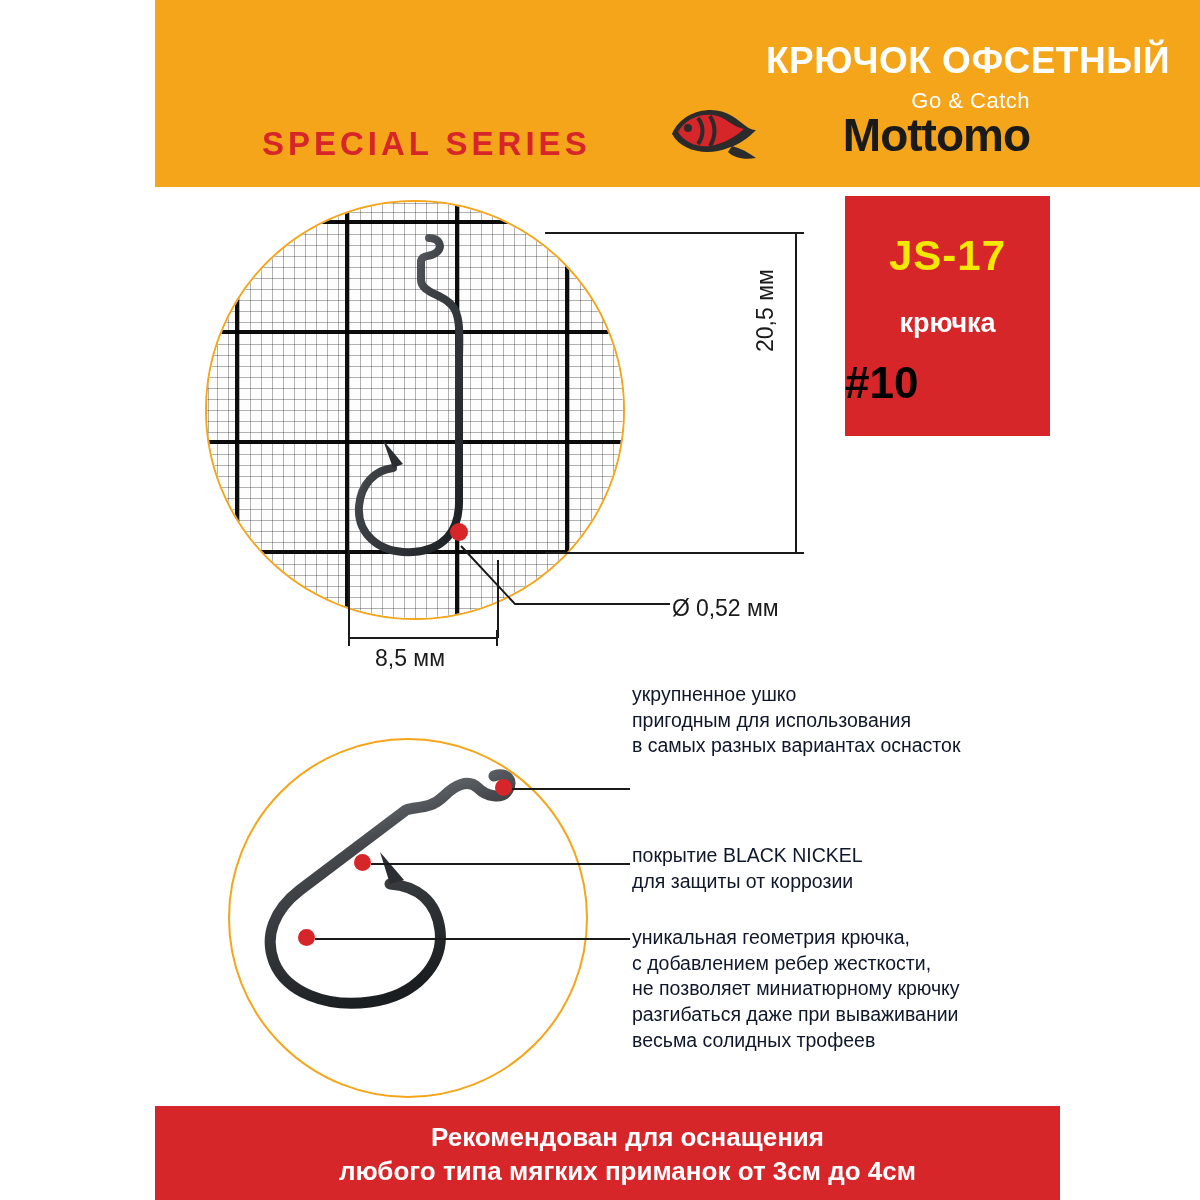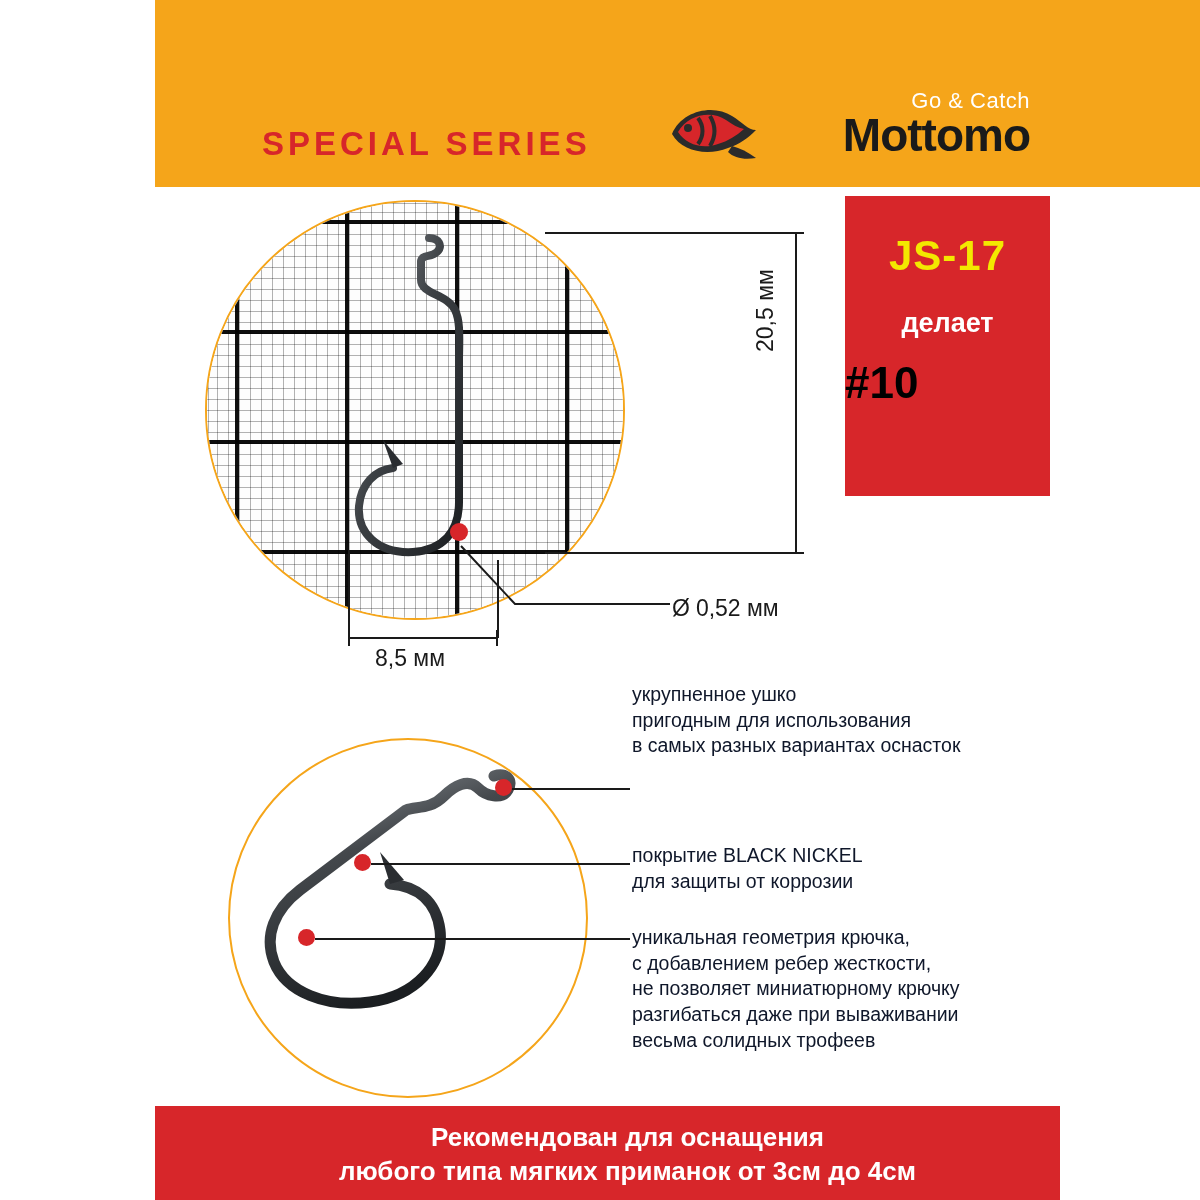--- a/index.html
+++ b/index.html
@@ -39,21 +39,21 @@
   }
   .brand .fishlogo{
     position:absolute; right:270px; top:8px; width:92px; height:62px;
   }
   .orange-strip{
     position:absolute; left:155px; top:178px; width:1045px; height:9px; background:#f5a51a;
   }
 
   
   .size-badge{
-    position:absolute; left:845px; top:196px; width:205px; height:300px;
+    position:absolute; left:845px; top:196px; width:205px; height:240px;
     background:#d7262a;
   }
   .size-badge .code{
     position:absolute; left:0; right:0; top:36px; text-align:center;
     font-size:42px; font-weight:bold; color:#f3e800; letter-spacing:1px;
   }
   .size-badge .label{
     position:absolute; left:0; right:0; top:112px; text-align:center;
     font-size:27px; font-weight:bold; color:#ffffff;
   }
@@ -152,20 +152,21 @@
   .bottom-inner{ padding-top:14px; }
 </style>
 </head>
 <body>
 
 <div class="page">
 
   <div class="top-bar">
     <div class="white-notch"></div>
 
+    <div class="title-ru">КРЮЧОК ОФСЕТНЫЙ</div>
 
     <div class="brand">
       <div class="fishlogo">
         <svg viewBox="0 0 92 62" width="92" height="62" aria-hidden="true">
           <path d="M4 34 C14 10, 46 4, 64 16 C74 22, 80 30, 88 30 C80 38, 72 44, 60 48 C40 56, 14 52, 4 34 Z" fill="#2b2b2b"></path>
           <path d="M10 32 C20 14, 44 10, 58 20 C64 24, 70 28, 76 29 C68 36, 60 41, 50 44 C34 50, 18 44, 10 32 Z" fill="#d7262a"></path>
           <path d="M30 18 C36 26, 36 36, 30 44" stroke="#2b2b2b" stroke-width="4" fill="none"></path>
           <path d="M42 16 C48 26, 48 36, 42 46" stroke="#2b2b2b" stroke-width="4" fill="none"></path>
           <circle cx="20" cy="28" r="4" fill="#2b2b2b"></circle>
           <path d="M60 52 C66 58, 76 60, 88 58 C80 52, 72 48, 64 46 Z" fill="#2b2b2b"></path>
@@ -174,21 +175,21 @@
       <div class="goc">Go &amp; Catch</div>
       <div class="mottomo">Mottomo</div>
     </div>
 
     <div class="special-series">SPECIAL SERIES</div>
   </div>
   <div class="orange-strip"></div>
 
   <div class="size-badge">
     <div class="code">JS-17</div>
-    <div class="label">делает</div>
+    <div class="label">крючка</div>
     <div class="num">#10</div>
   </div>
 
   <div class="photo-circle-1">
     <div class="grid-bg"></div>
     <svg width="420" height="420" viewBox="0 0 420 420" style="position:absolute;left:0;top:0;" aria-hidden="true">
       <defs>
         <linearGradient id="steel" x1="0" y1="0" x2="1" y2="1">
           <stop offset="0%" stop-color="#8d9196"></stop>
           <stop offset="45%" stop-color="#3c4044"></stop>

